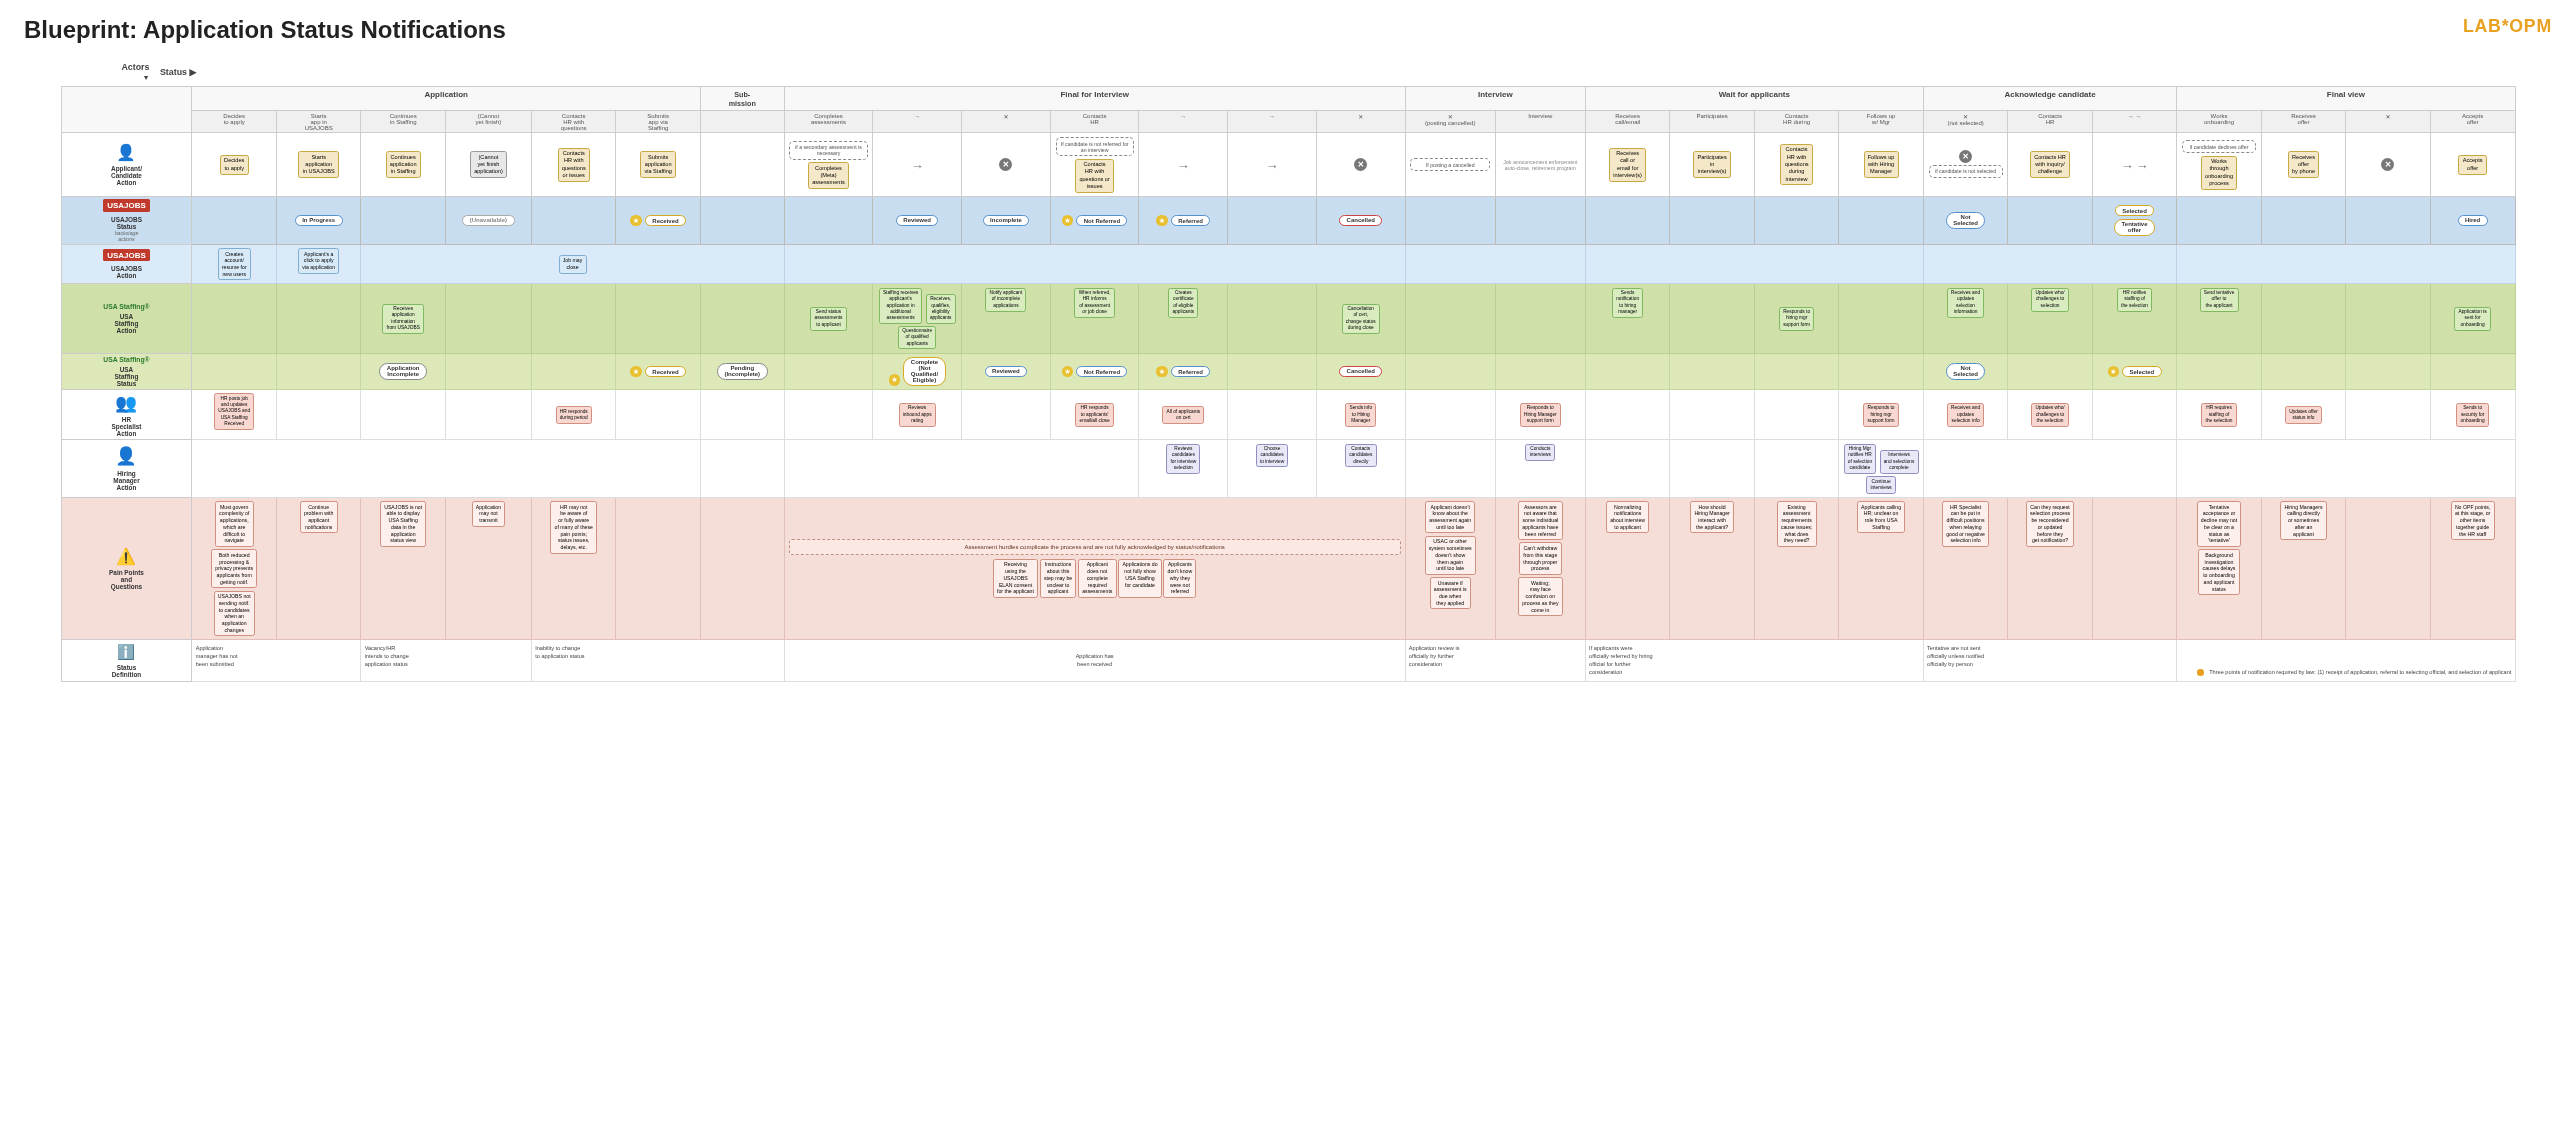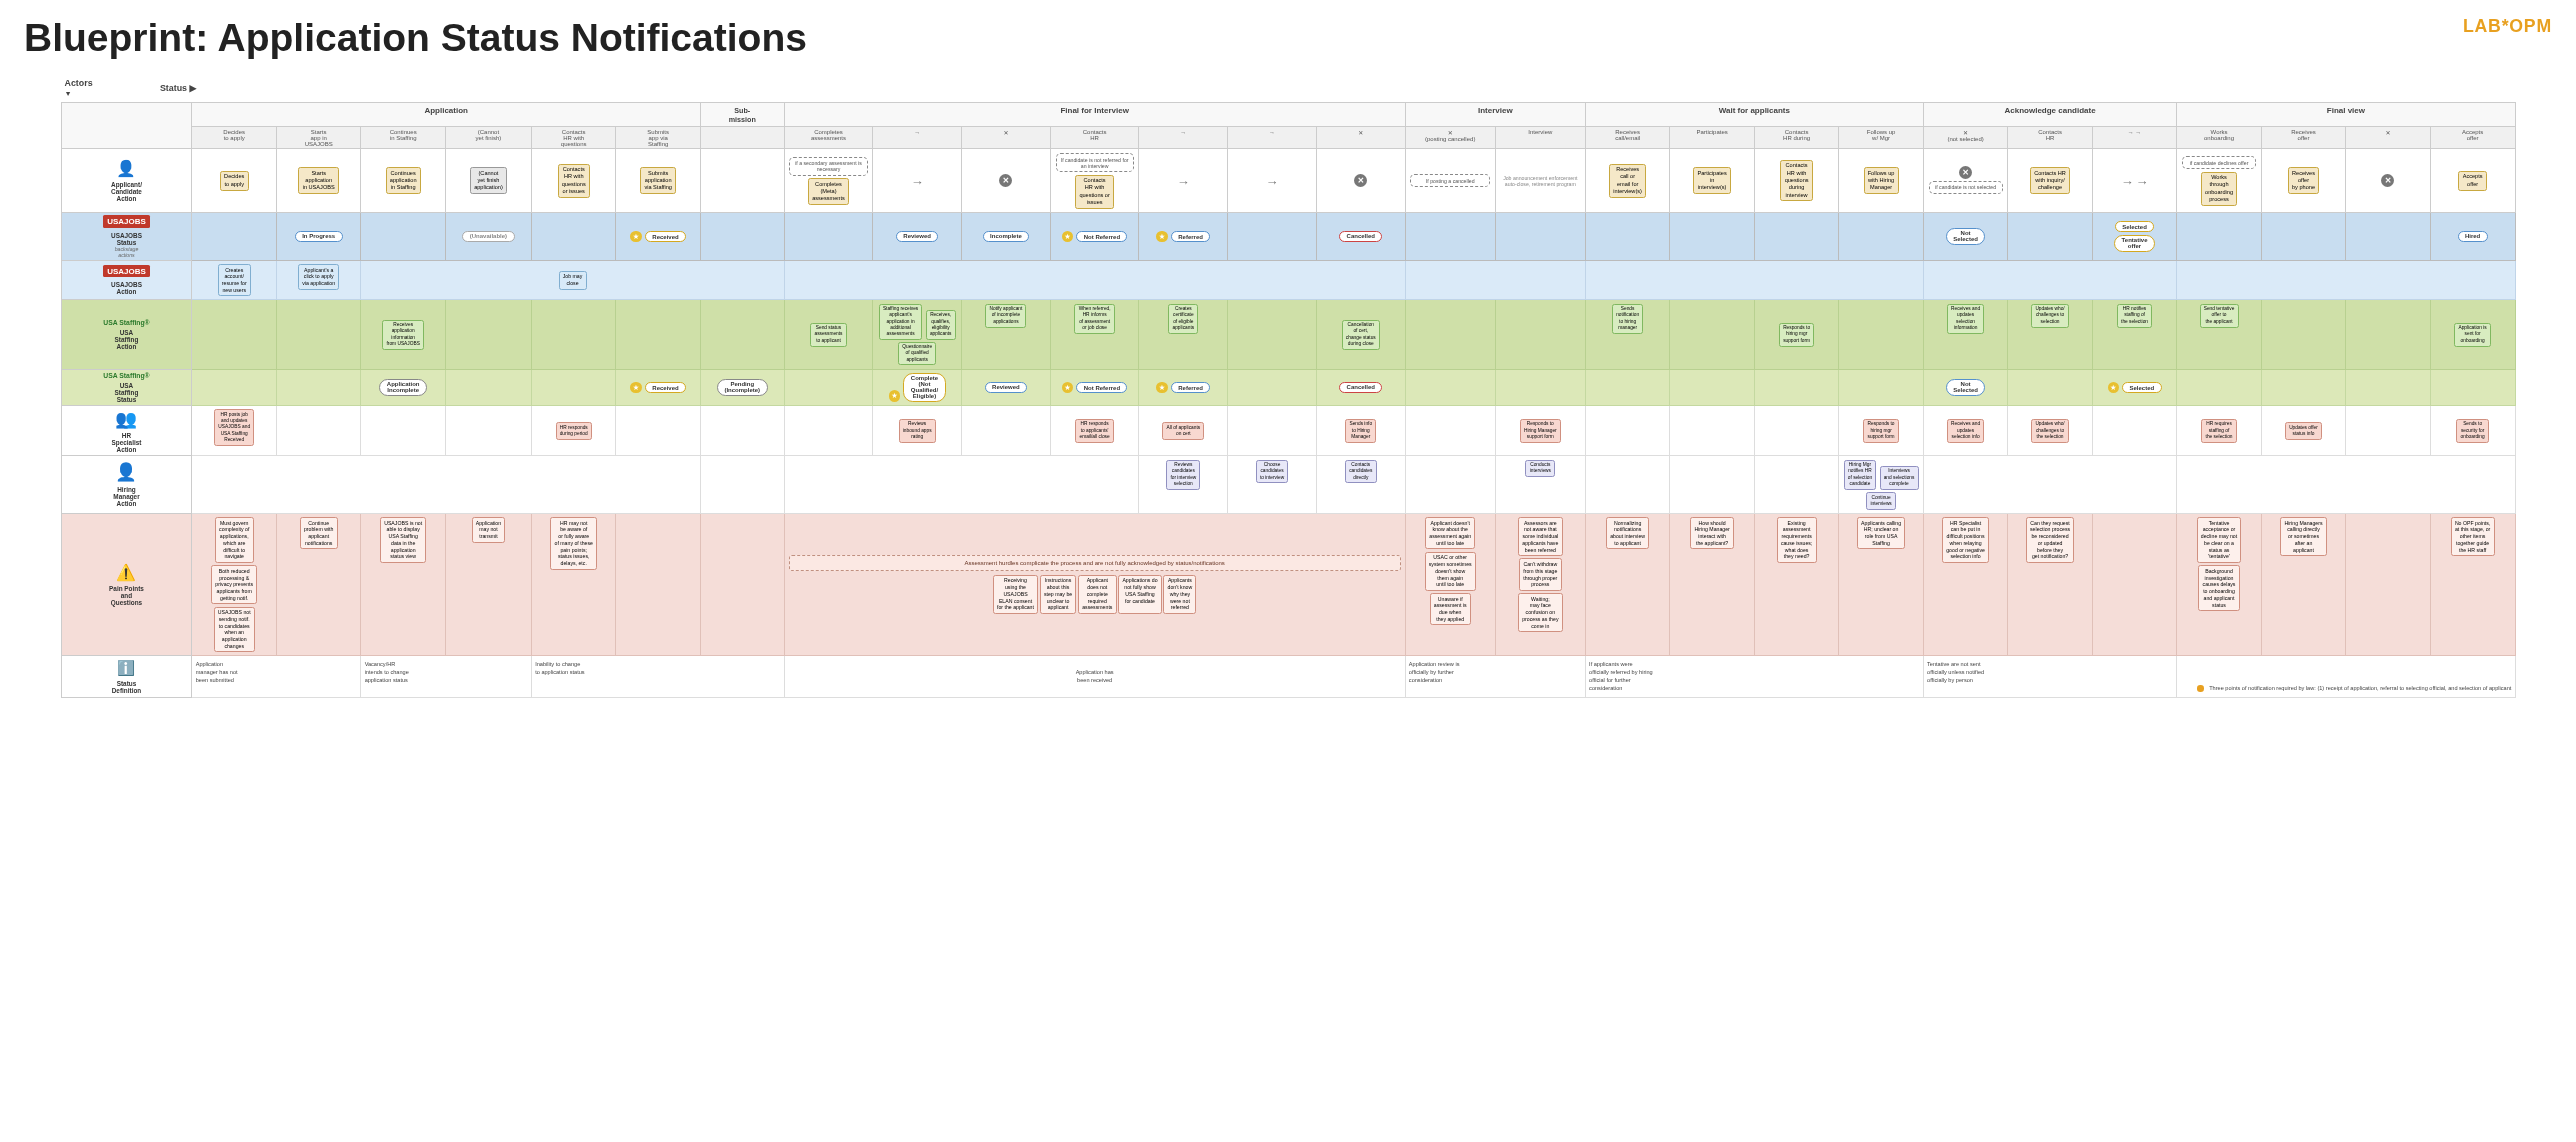--- a/index.html
+++ b/index.html
@@ -20,21 +20,21 @@
 
     
     .header {
       display: flex;
       justify-content: space-between;
       align-items: flex-start;
       margin-bottom: 16px;
     }
 
     .page-title {
-      font-size: 39px;
+      font-size: 24px;
       color: #222;
     }
 
     .page-title strong {
       font-weight: 900;
     }
 
     .lab-opm-logo {
       font-size: 17.7px;
       font-weight: bold;
@@ -239,21 +239,21 @@
   <div class="header">
     <h1 class="page-title">
       <strong>Blueprint:</strong>
       <span>Application Status Notifications</span>
     </h1>
     <div class="lab-opm-logo">LAB*OPM</div>
   </div>
 
   <div class="diagram">
 
-    <div style="display:flex; margin-bottom:1.6px;">
+    <div style="display:flex; margin-bottom:1.6px;text-align:right;">
       <div style="width:93px; min-width:93px; font-size:8.9px; font-weight:bold; color:#444; padding:2.4px 4px;">Actors<br><span style="font-size:7.2px;">▼</span></div>
       <div style="flex:1; font-size:8.9px; font-weight:bold; color:#444; padding:2.4px 6.4px; display:flex; align-items:center; gap:4.8px;">
         <span>Status ▶</span>
       </div>
     </div>
 
     <table class="big-table">
       <colgroup>
         <col style="width:93px;">
 

